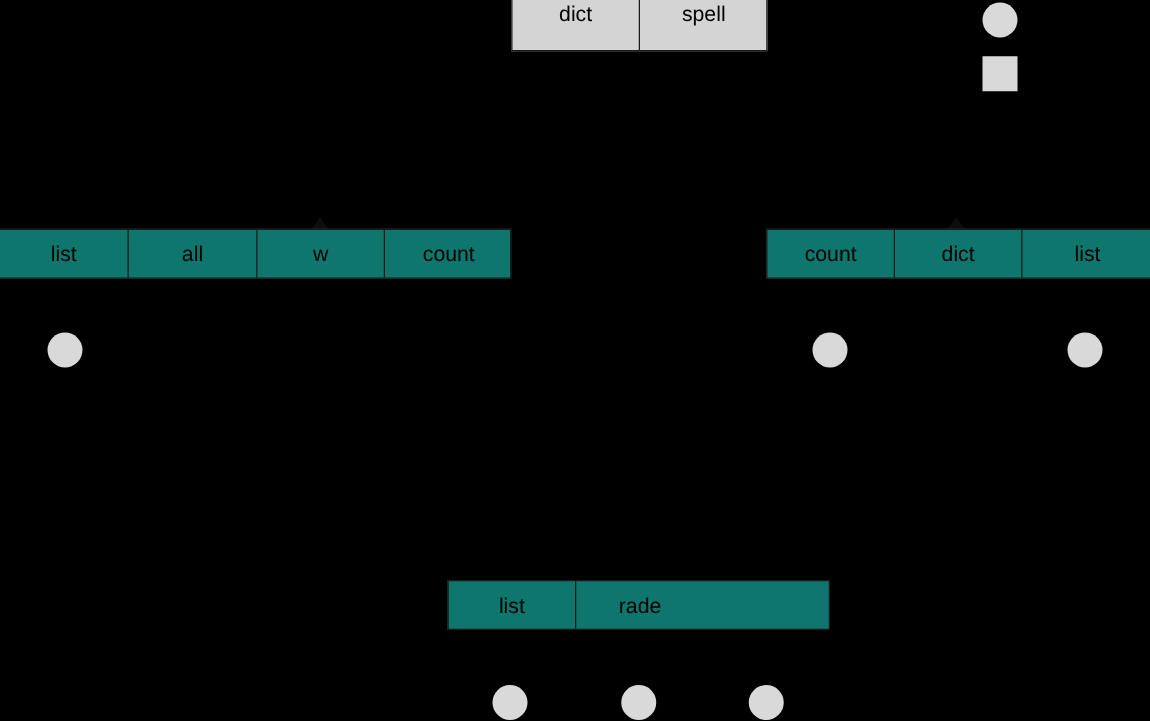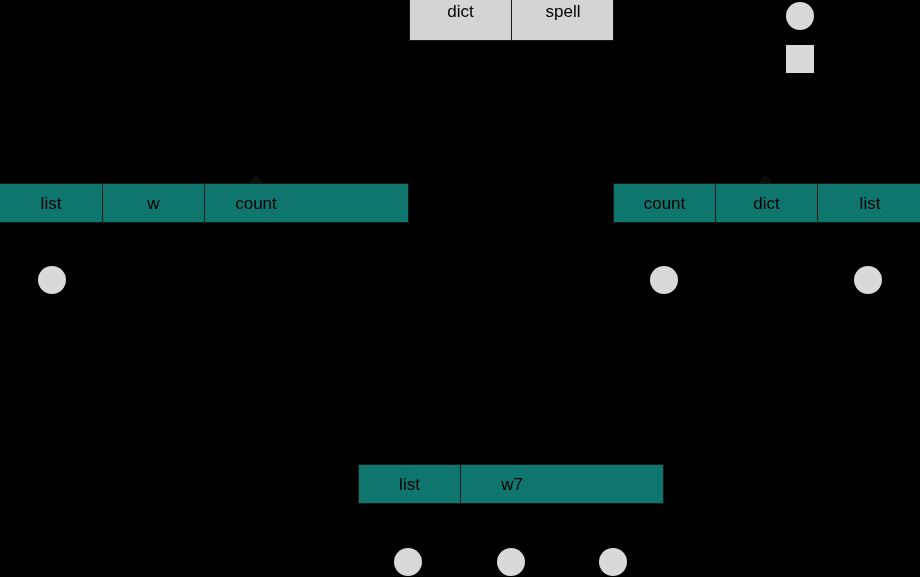--- a/index.html
+++ b/index.html
@@ -86,36 +86,37 @@
   </div>
 
   <div class="marker-circle" style="left:786px; top:2px;"></div>
   <div class="marker-square" style="left:786px; top:45px;"></div>
 
   <div class="connector-stub" style="left:249px; top:174px;"></div>
   <div class="connector-stub" style="left:758px; top:174px;"></div>
 
   <div class="node-row" style="left:-1px; top:183px; width:410px;">
     <div class="cell" style="width:103px;">list</div>
+    <div class="cell" style="width:103px;">all</div>
     <div class="cell" style="width:102px;">w</div>
     <div class="cell" style="width:102px;">count</div>
   </div>
 
   <div class="node-row" style="left:613px; top:183px; width:308px;">
     <div class="cell" style="width:102px;">count</div>
     <div class="cell" style="width:102px;">dict</div>
     <div class="cell" style="width:104px;">list</div>
   </div>
 
   <div class="marker-circle" style="left:38px; top:266px;"></div>
   <div class="marker-circle" style="left:650px; top:266px;"></div>
   <div class="marker-circle" style="left:854px; top:266px;"></div>
 
   <div class="node-row" style="left:358px; top:464px; width:306px;">
     <div class="cell" style="width:102px;">list</div>
-    <div class="cell" style="width:102px;">w7</div>
+    <div class="cell" style="width:102px;">rade</div>
   </div>
 
   <div class="marker-circle" style="left:394px; top:548px;"></div>
   <div class="marker-circle" style="left:497px; top:548px;"></div>
   <div class="marker-circle" style="left:599px; top:548px;"></div>
 
 </div>
 
 </body></html>

